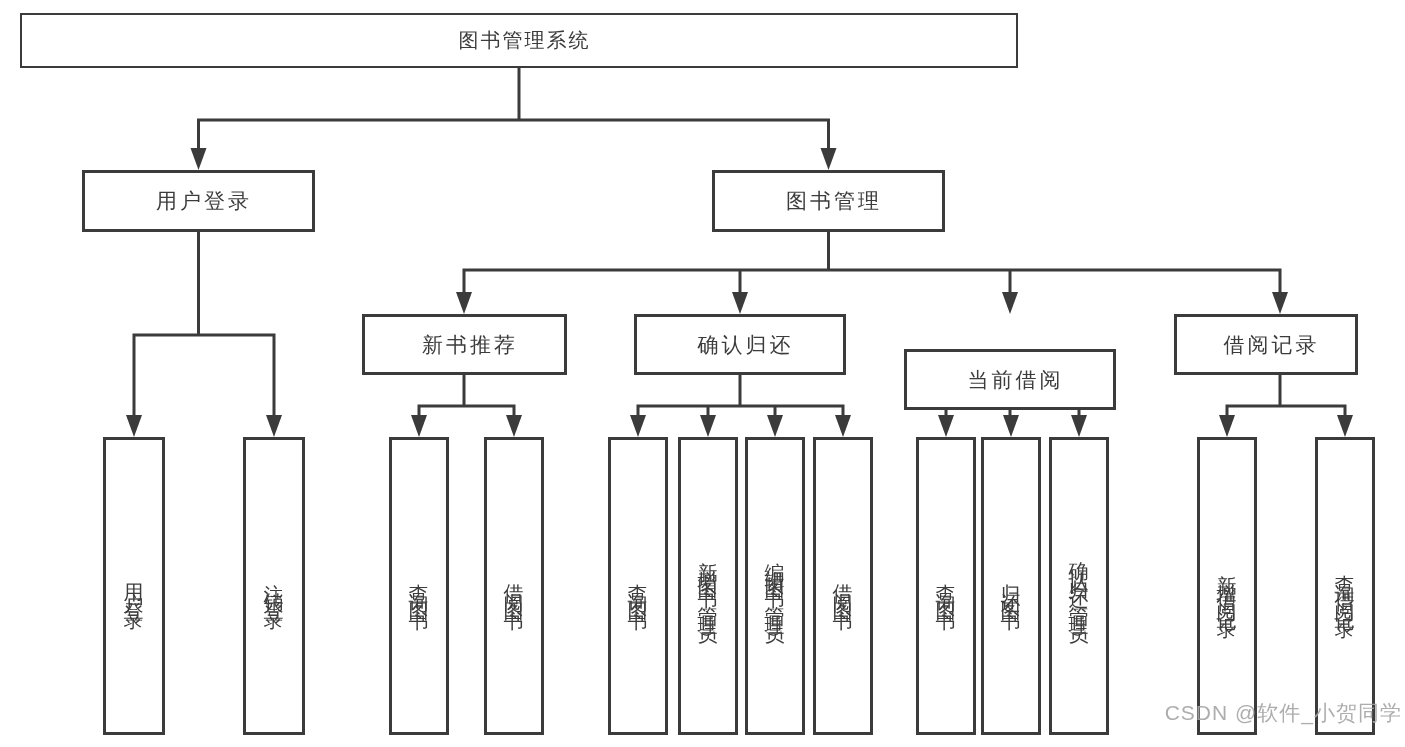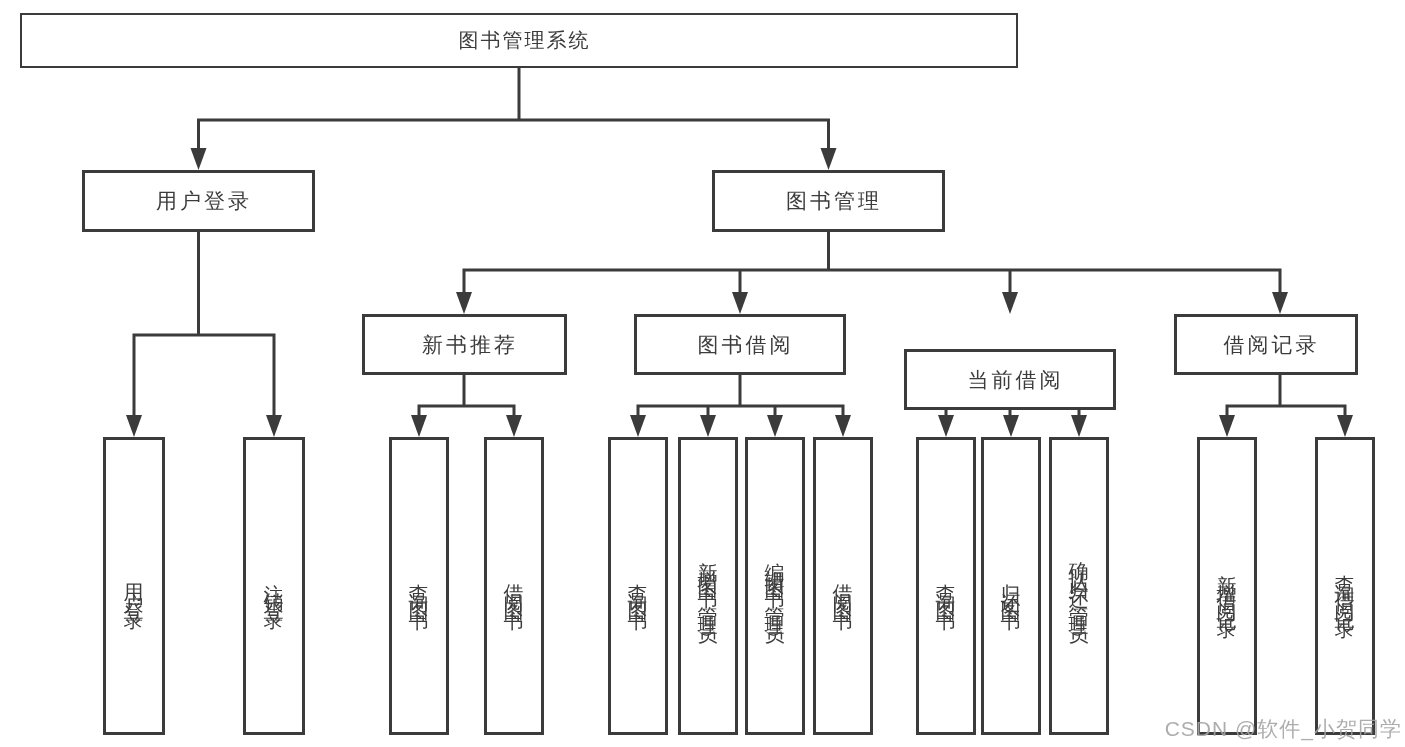--- a/index.html
+++ b/index.html
@@ -80,21 +80,21 @@
   #leaf-bb-borrow  { left: 813px; width: 60px; }
   #leaf-cb-query   { left: 916px; width: 60px; }
   #leaf-cb-return  { left: 981px; width: 60px; }
   #leaf-cb-confirm { left: 1049px; width: 60px; }
   #leaf-br-add     { left: 1197px; width: 60px; }
   #leaf-br-query   { left: 1315px; width: 60px; }
 
   .watermark {
     position: absolute;
     right: 3px;
-    bottom: 4px;
+    bottom: 20px;
     font-size: 21px;
     color: rgba(164, 164, 164, 0.9);
     letter-spacing: 1px;
     white-space: nowrap;
     pointer-events: none;
     margin-top: 24px;
   }
 </style>
 </head>
 <body>
@@ -156,21 +156,21 @@
     <span>用户登录</span>
   </div>
   <div class="node h" id="node-book-management">
     <span>图书管理</span>
   </div>
 
   <div class="node h" id="node-new-book-rec">
     <span>新书推荐</span>
   </div>
   <div class="node h" id="node-book-borrowing">
-    <span>图书借阅</span>
+    <span>确认归还</span>
   </div>
   <div class="node h" id="node-current-borrow">
     <span>当前借阅</span>
   </div>
   <div class="node h" id="node-borrow-records">
     <span>借阅记录</span>
   </div>
 
   <div class="node leaf" id="leaf-ul-login">
     <span class="vtext">用户登录</span>

